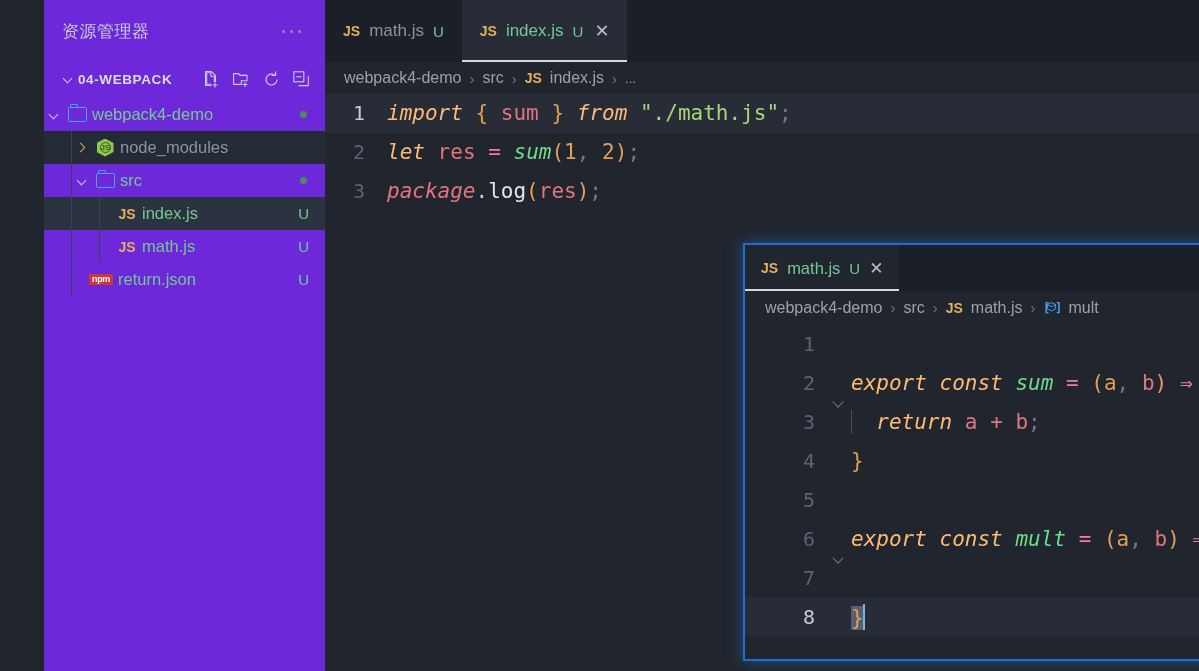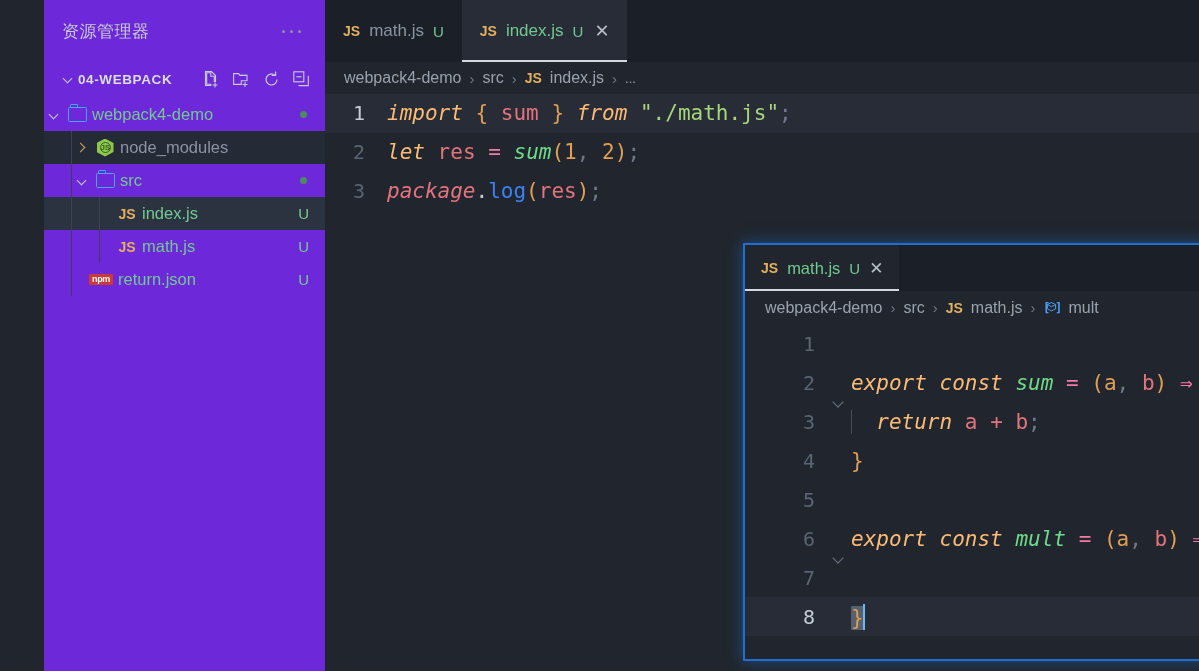--- a/index.html
+++ b/index.html
@@ -123,21 +123,21 @@
   .ctext{white-space:pre;}
 
   
   .kw{color:#fdba74;font-style:italic;}
   .fn{color:#6ddb8a;font-style:italic;}
   .var{color:#e2747d;}
   .str{color:#a6d77a;}
   .pun{color:#e09f54;}
   .op{color:#f07ca8;}
   .obj{color:#e2747d;font-style:italic;}
-  .prop{color:#3b82f6;}
+  .prop{color:#e5e5e5;}
   .num{color:#e09f54;}
   .semi{color:#70778a;}
   .cmt{color:#29cf4d;font-style:italic;}
   .param{color:#e09f54;}
   .plain{color:#c6ccd6;}
   .brk{background:#57606e;border-radius:1px;}
 
   
   .peek{
     position:absolute;left:418px;top:243px;width:726px;height:418px;

